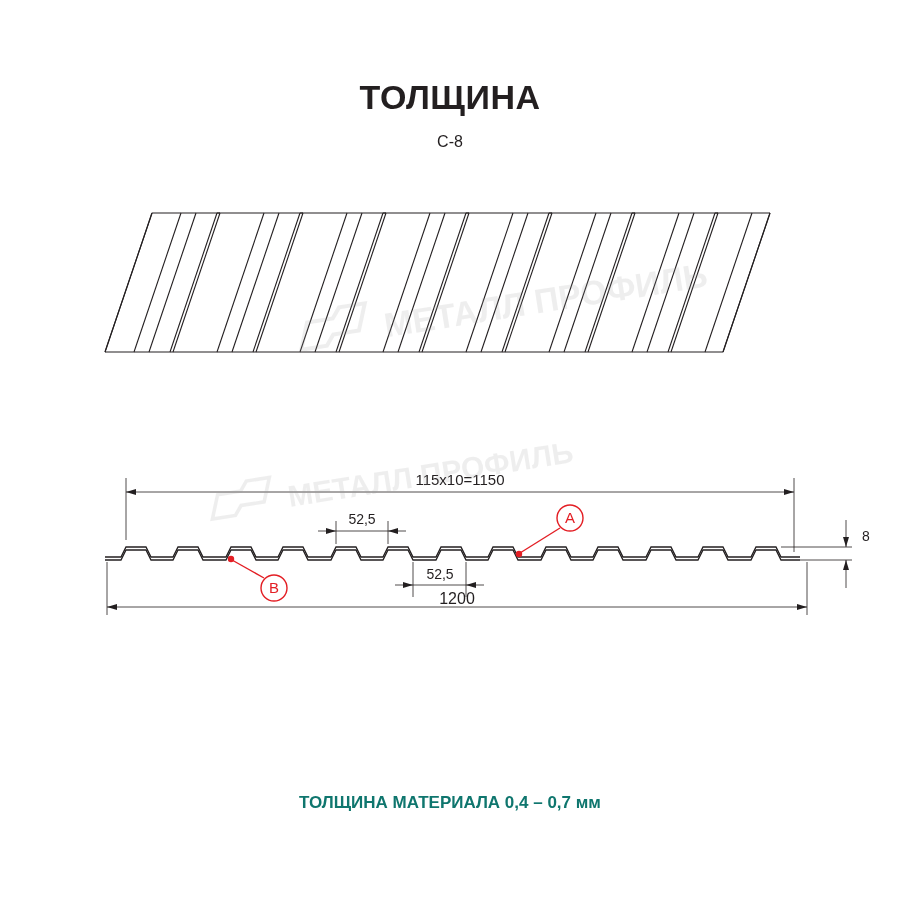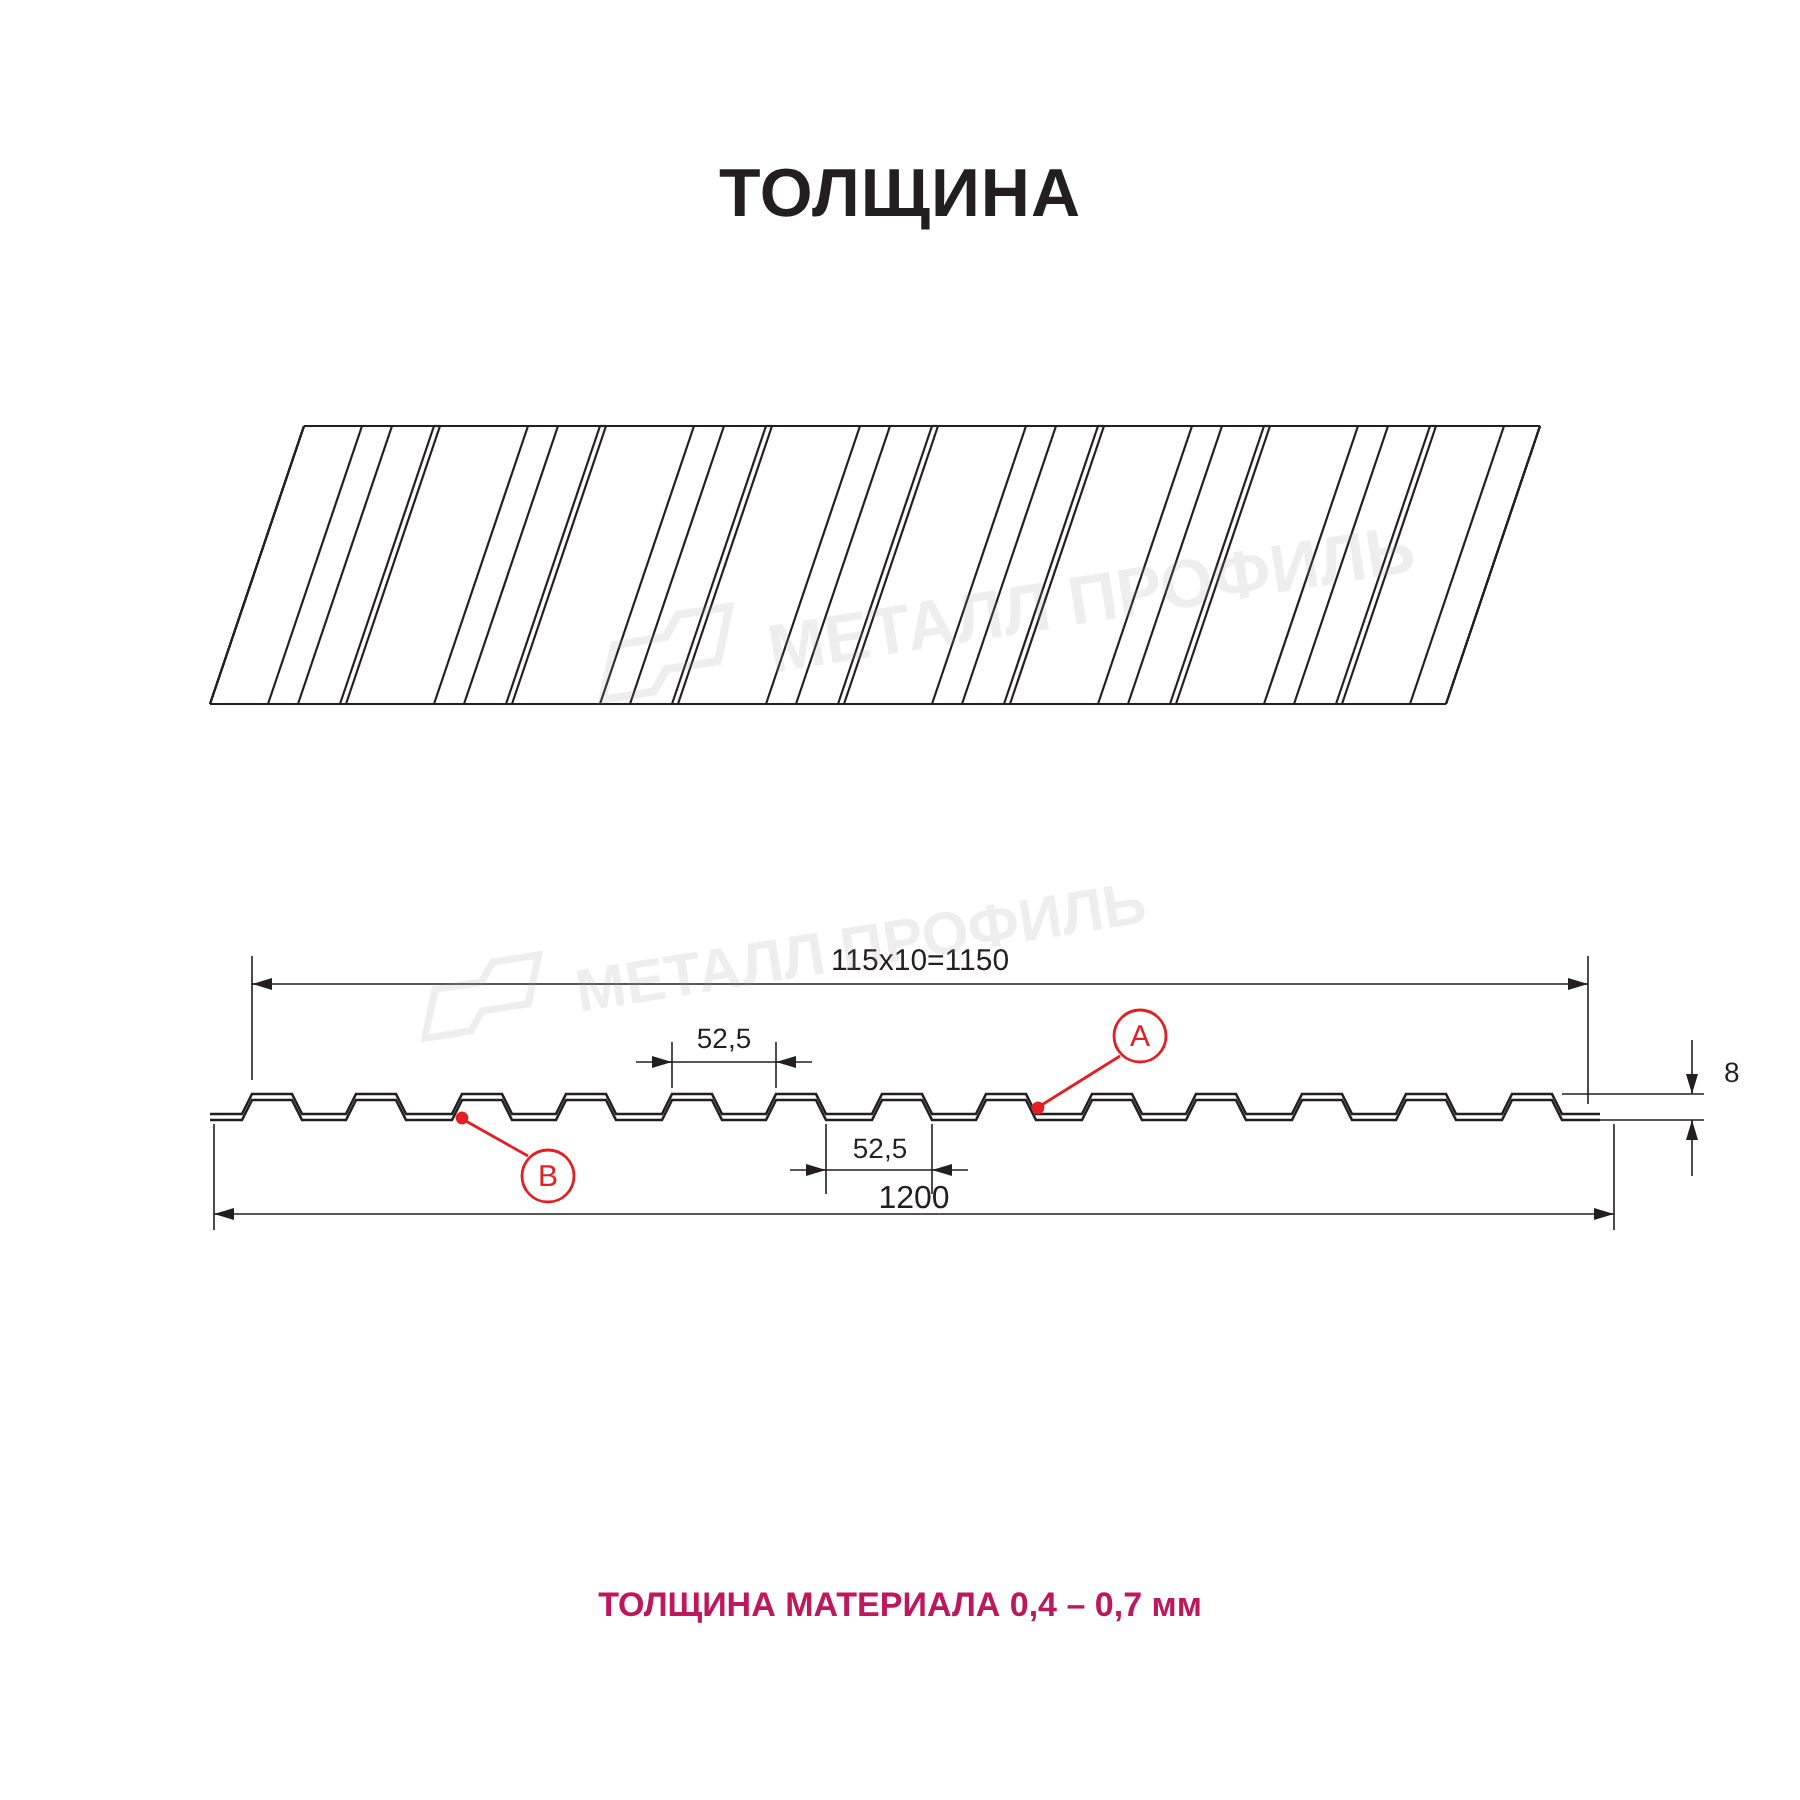--- a/index.html
+++ b/index.html
@@ -43,21 +43,21 @@
     color: #231f20;
   }
   .footer {
     position: absolute;
     left: 0;
     top: 793px;
     width: 900px;
     text-align: center;
     font-size: 17px;
     font-weight: bold;
-    color: #be185d;
+    color: #0f766e;
   }
   svg.draw {
     position: absolute;
     left: 0;
     top: 0;
     width: 900px;
     height: 900px;
   }
   .wm {
     position: absolute;
@@ -88,20 +88,21 @@
     align-items: center;
     gap: 12px;
   }
 </style>
 </head>
 <body>
 
 <div id="stage">
 
   <div class="title">ТОЛЩИНА</div>
+  <div class="subtitle">С-8</div>
 
   <svg class="draw" viewBox="0 0 900 900">
     <g stroke="#231f20" fill="none" stroke-width="1.1" stroke-linejoin="miter" stroke-linecap="butt">
 
       <g>
 
         <path d="M152,213 L770,213"></path>
 
         <path d="M105,352 L723,352"></path>
 

